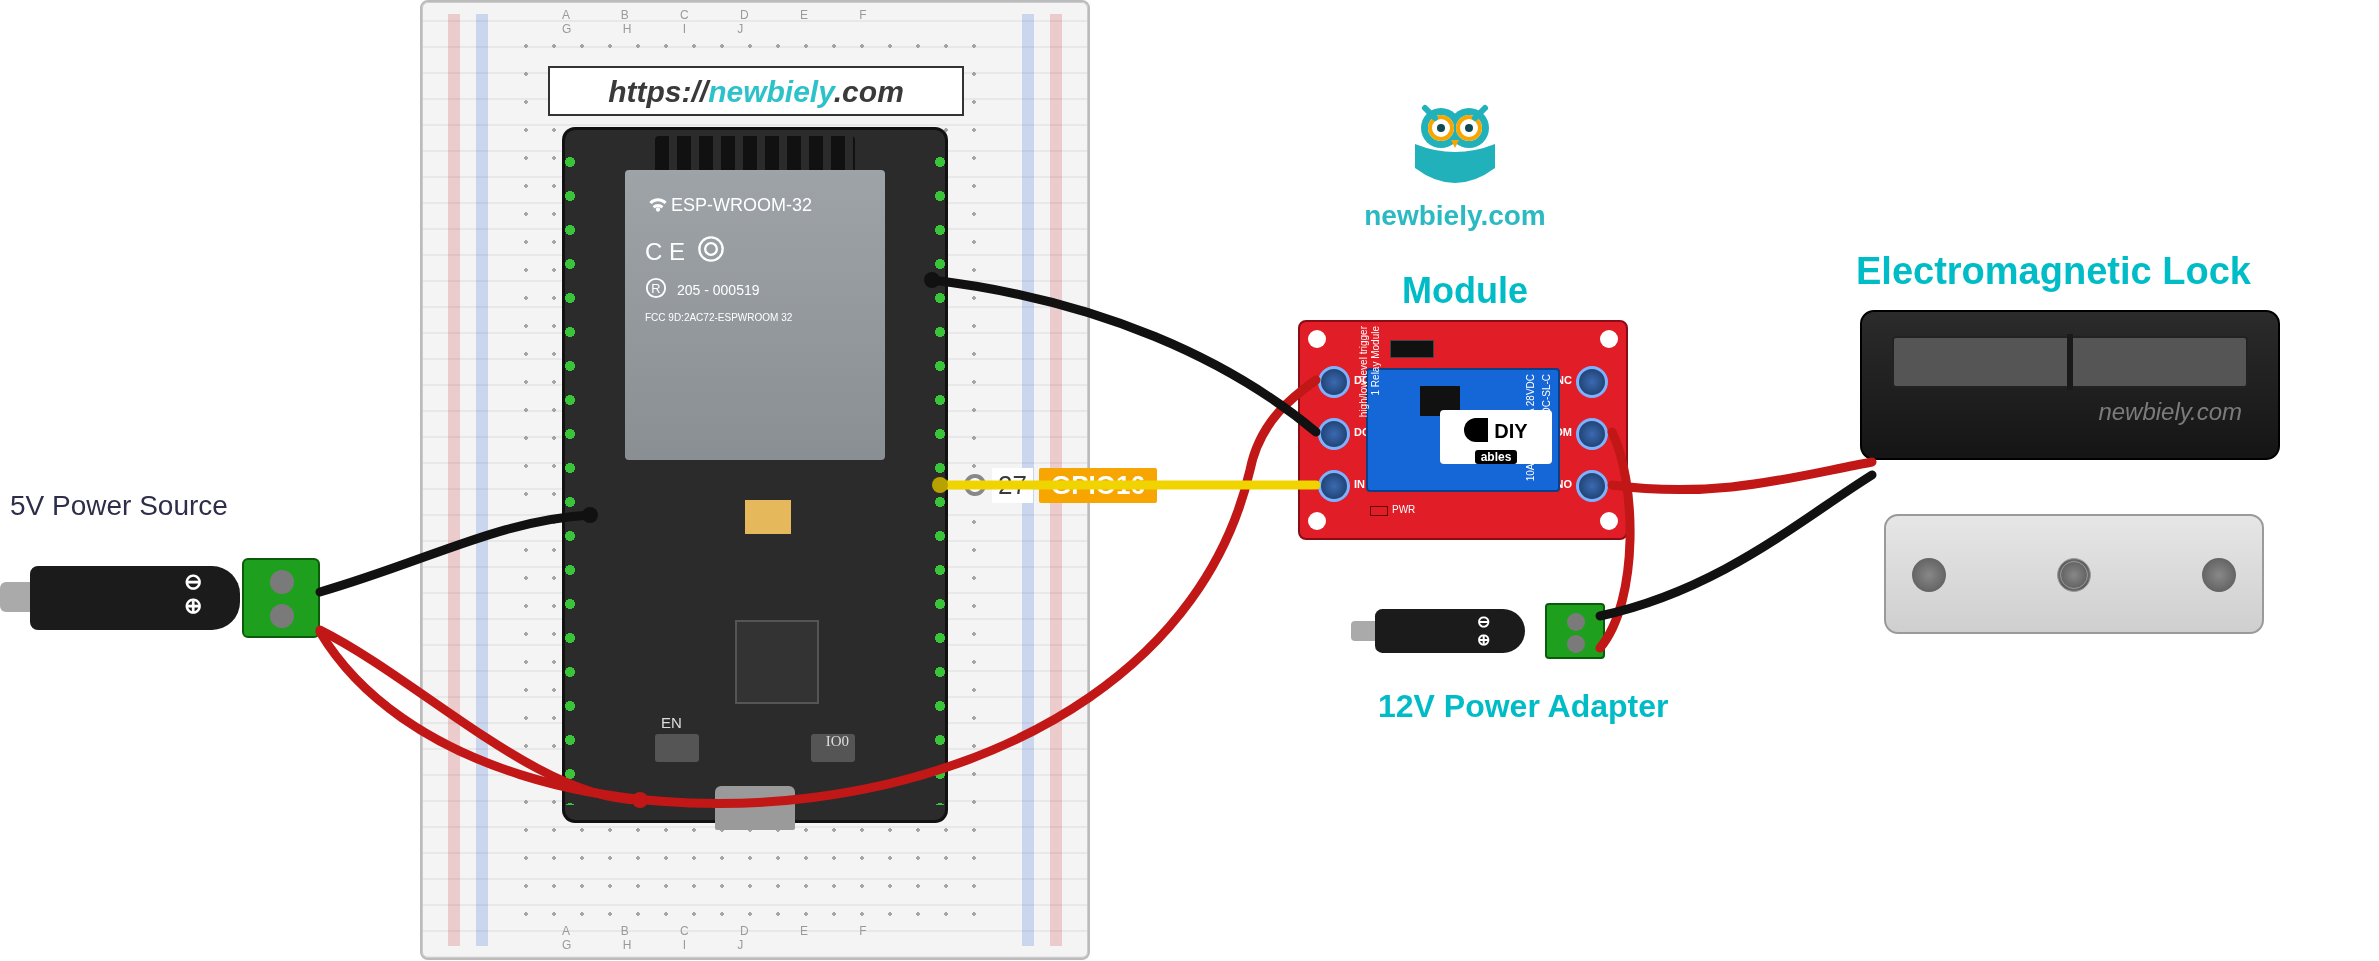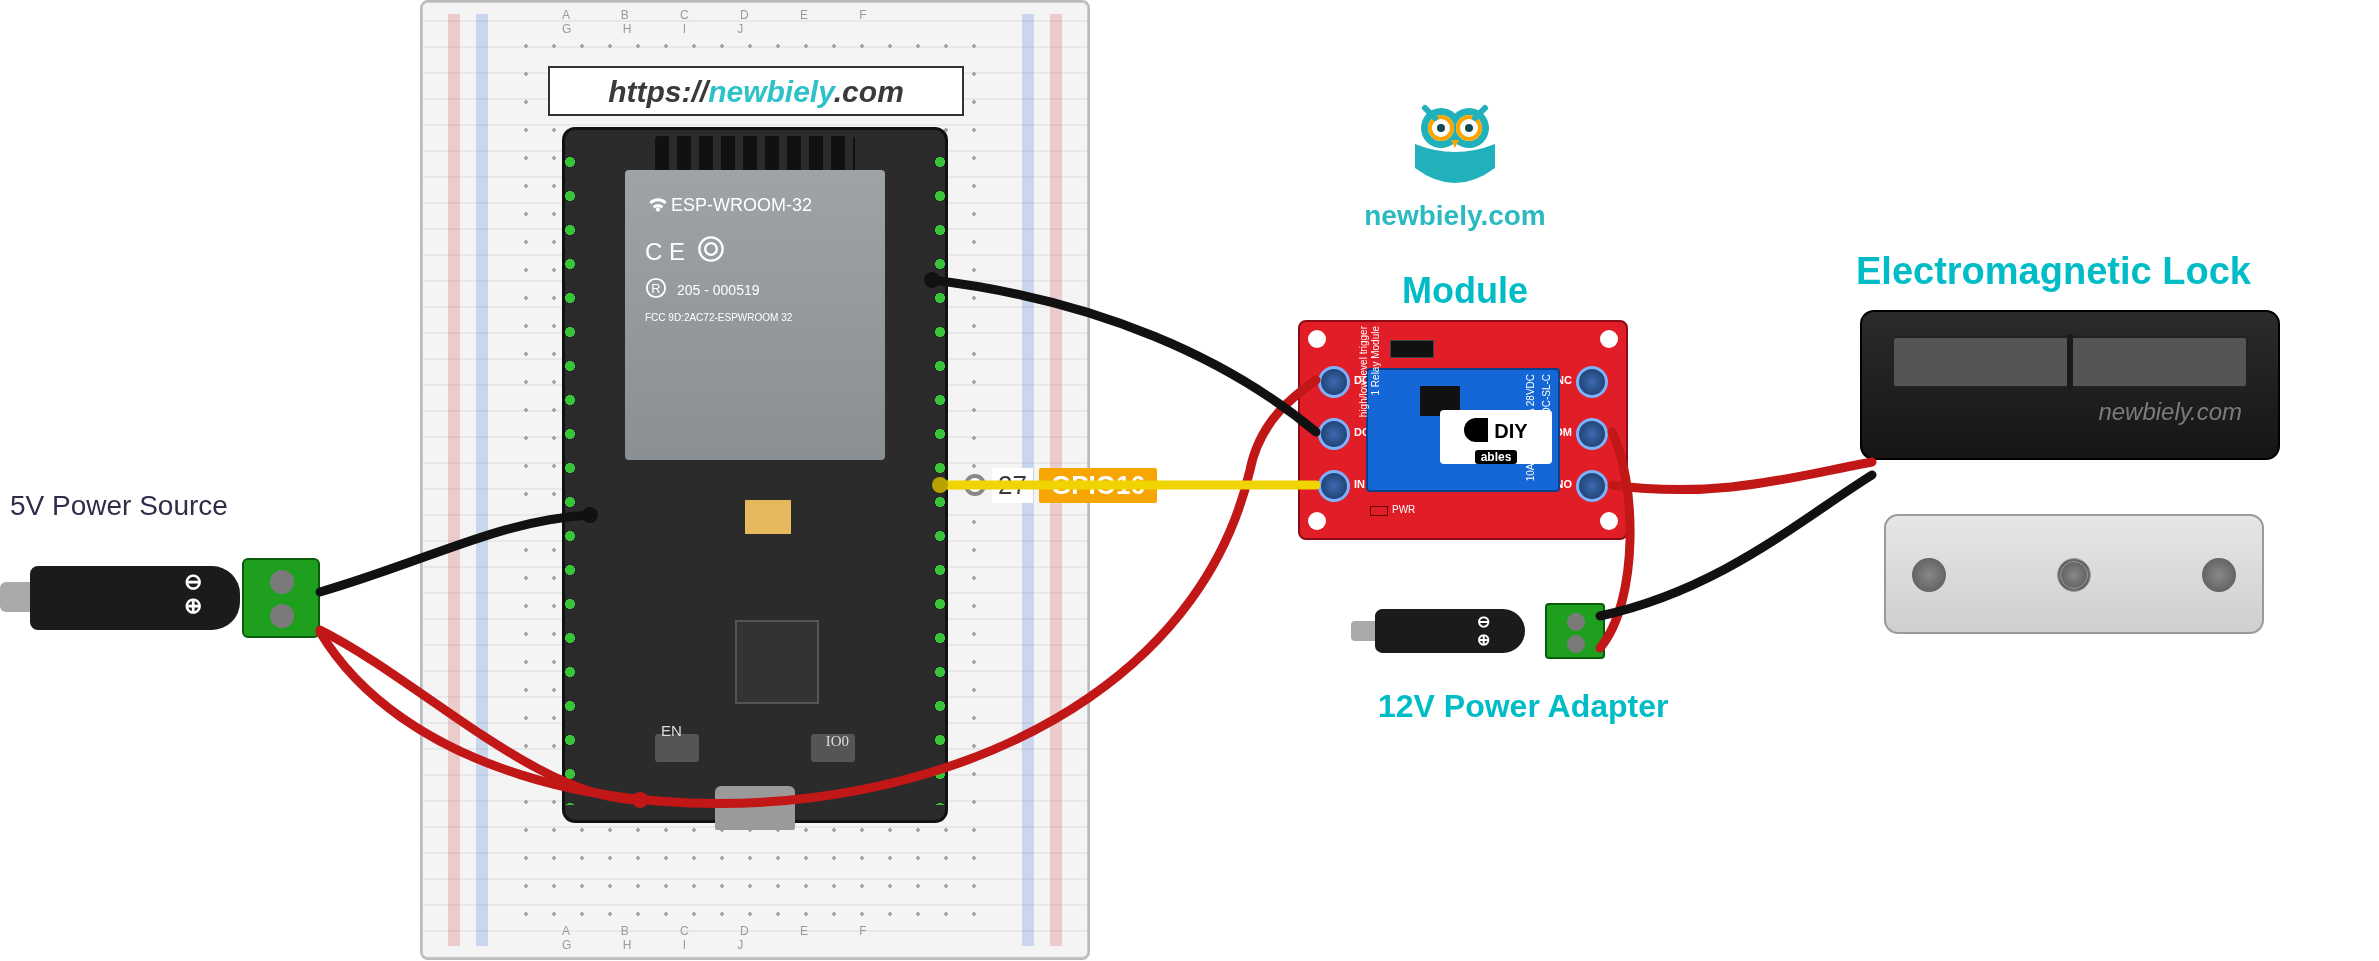--- a/index.html
+++ b/index.html
@@ -98,21 +98,21 @@
   .esp32 .pcb-bits {
     position: absolute;
     left: 50px; right: 50px; top: 360px; height: 280px;
   }
   .esp32 .chip { width: 84px; height: 84px; background:#333; border:2px solid #555; position:absolute; left:120px; top:130px; }
   .esp32 .smd1 { width: 46px; height: 34px; background:#e6b85c; position:absolute; left:130px; top:10px; }
   .esp32 .btn { width: 44px; height: 28px; background:#555; border-radius:3px; position:absolute; }
   .esp32 .btn.en { left: 40px; top: 244px; }
   .esp32 .btn.io0 { right: 40px; top: 244px; }
   .esp32 .btn-label { position:absolute; color:#ddd; font-size:15px; }
-  .esp32 .btn-label.en { left: 46px; top: 232px; }
+  .esp32 .btn-label.en { left: 46px; top: 224px; }
   .esp32 .btn-label.io0 { right: 46px; top: 243px; font-family: Liberation Serif, serif; }
   .esp32 .usb {
     position:absolute; bottom:-10px; left:50%; transform:translateX(-50%);
     width: 80px; height: 44px; background: #9a9a9a; border-radius: 6px 6px 2px 2px;
   }
 
   .url-badge {
     position: absolute;
     left: 548px;
     top: 66px;

